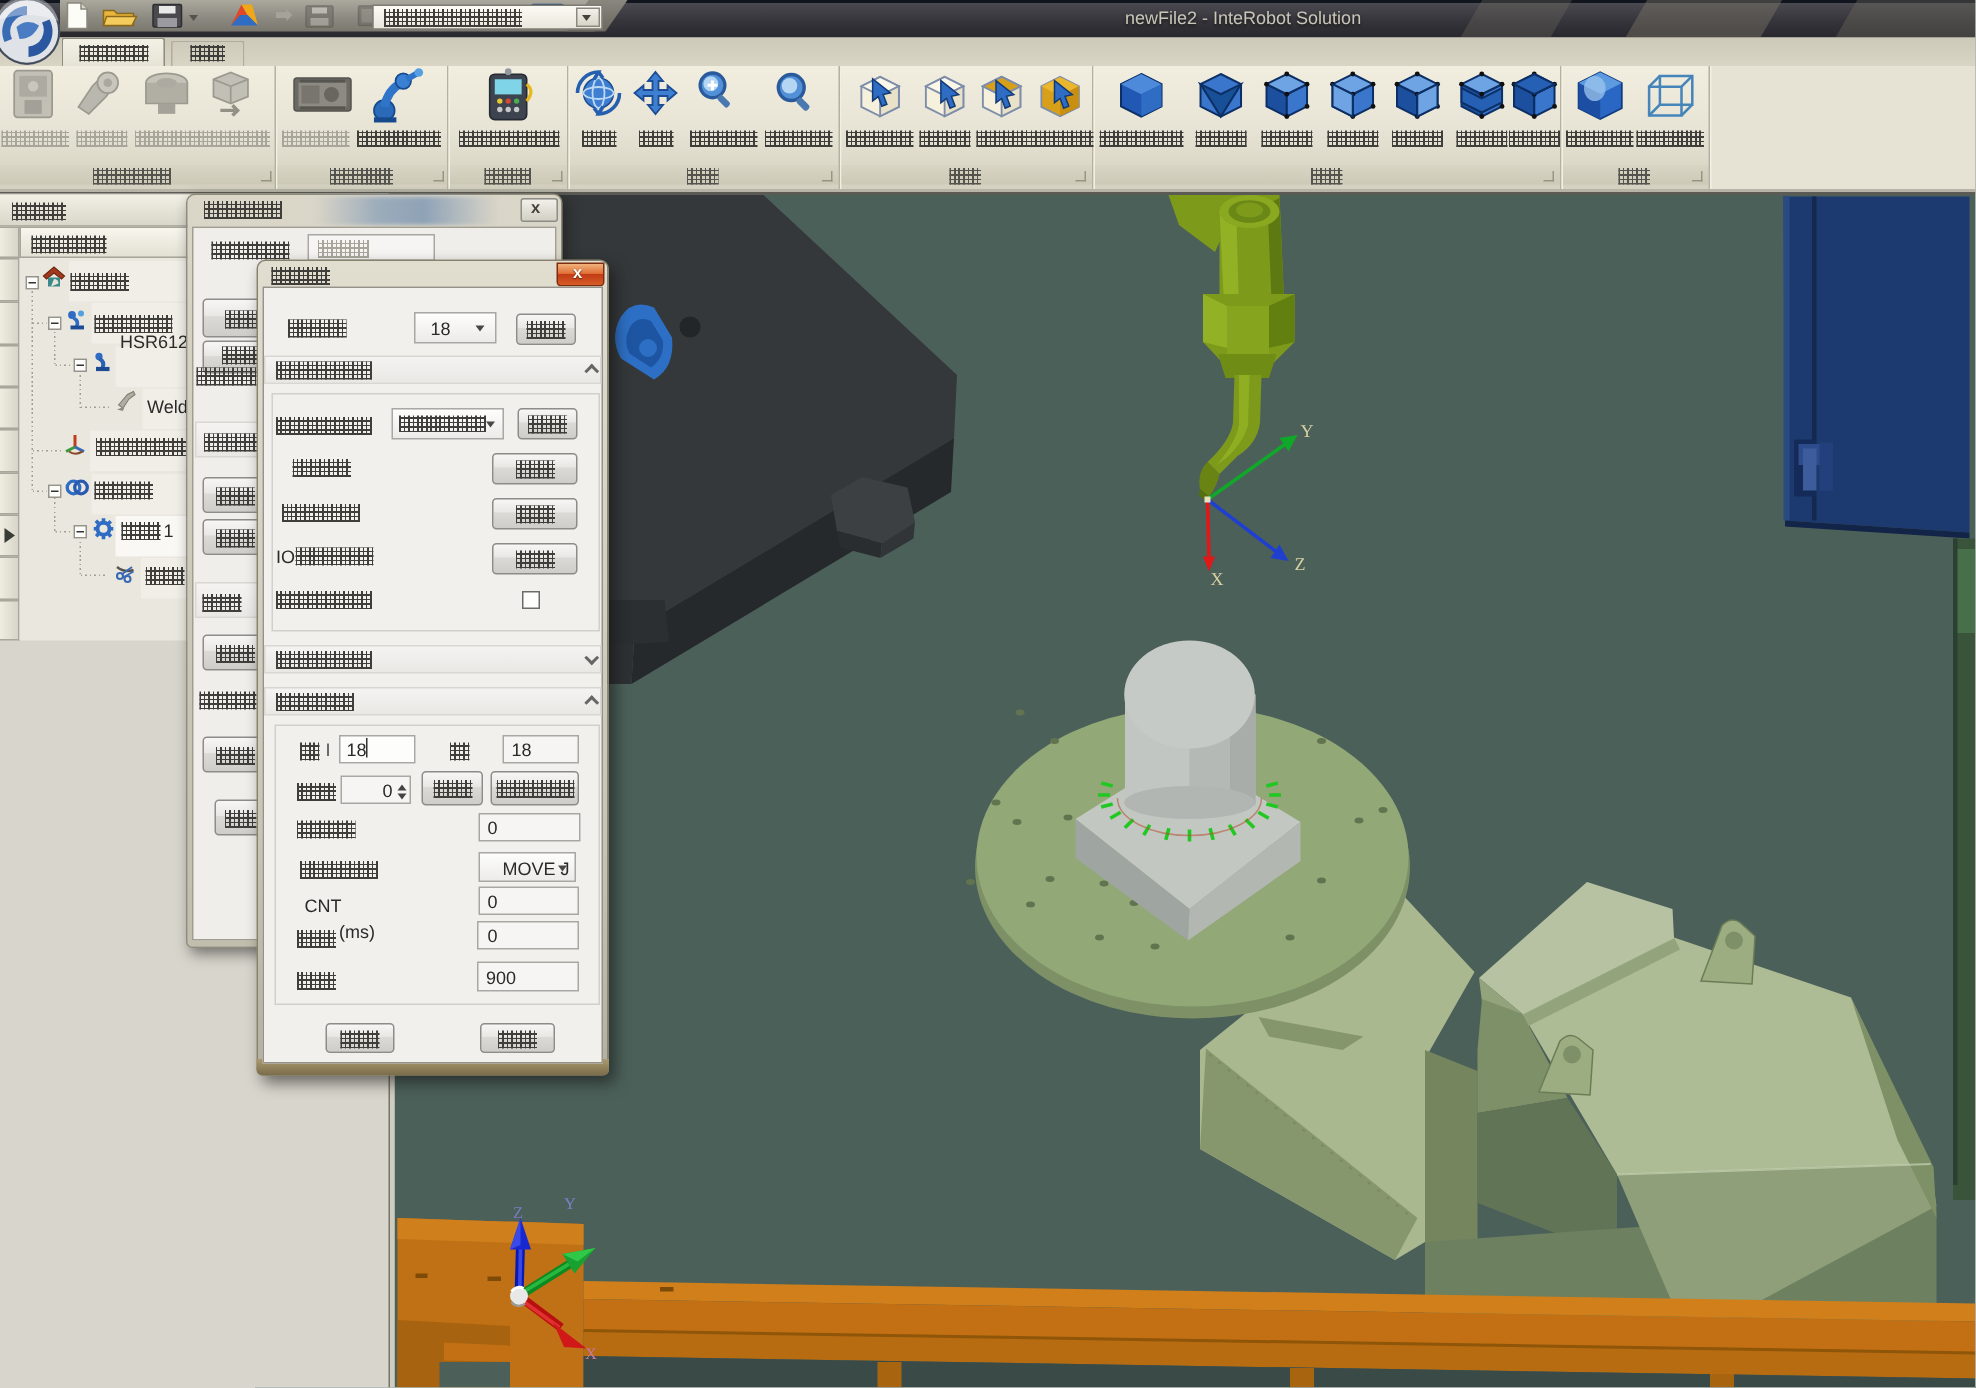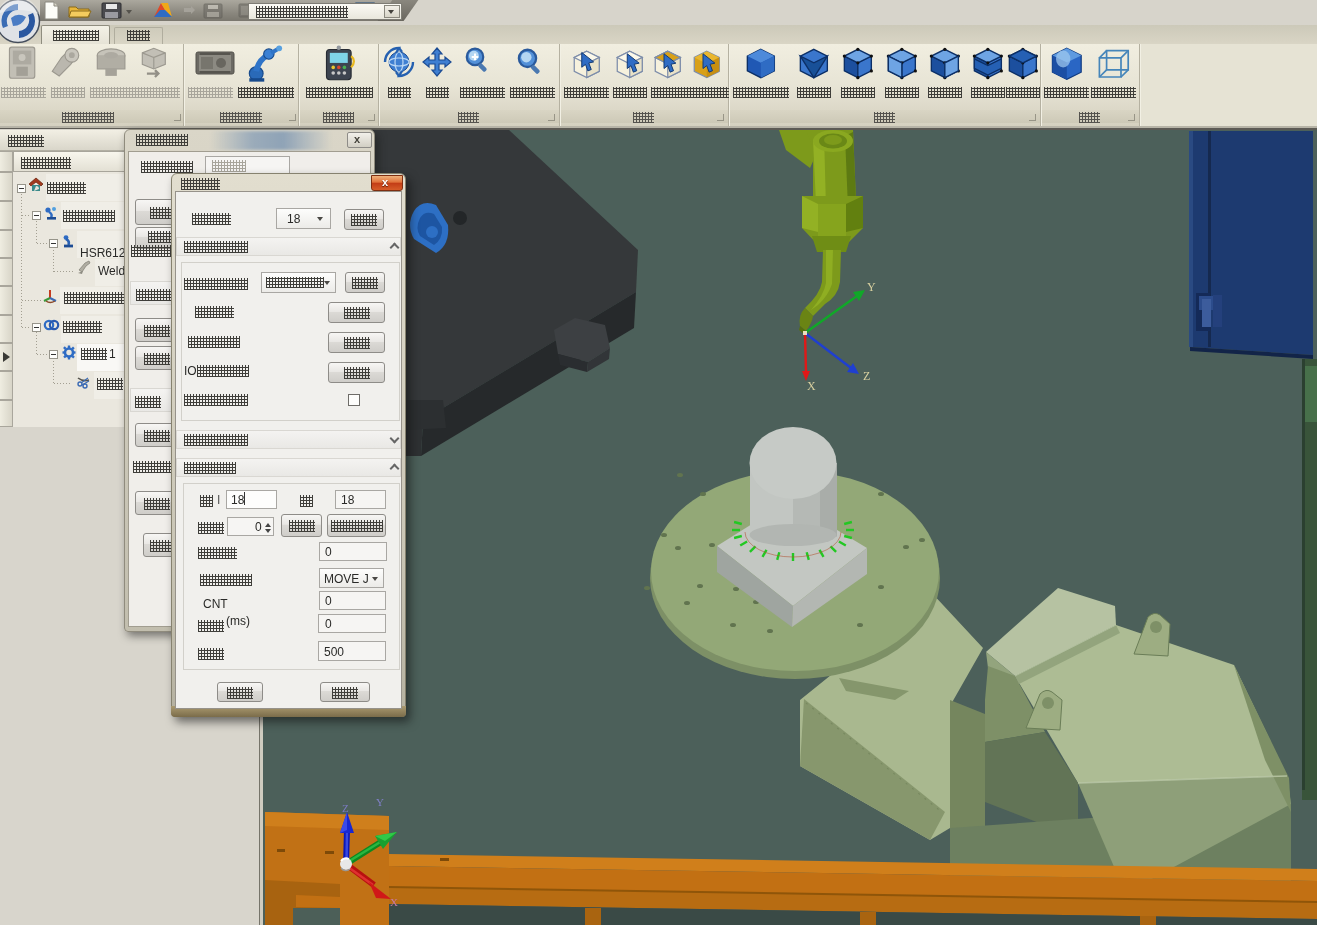--- a/index.html
+++ b/index.html
@@ -11,20 +11,27 @@
 .cnt{background:repeating-linear-gradient(0deg,#55534e 0 1px,rgba(0,0,0,0) 1px 3px),repeating-linear-gradient(90deg,#55534e 0 1px,rgba(0,0,0,0) 1px 3px)}
 .btn{position:absolute;background:linear-gradient(#f7f6f4,#e9e7e4 45%,#dcdad6 46%,#cfcdc9);border:1px solid #8e8c88;border-radius:3px;box-sizing:border-box}
 .edit{position:absolute;background:#f6f5f3;border:1px solid #a9a7a3;box-sizing:border-box}
 .hdrband{position:absolute;background:linear-gradient(#f4f3f1,#e9e8e5);border:1px solid #d9d7d2;box-sizing:border-box}
 .gbox{position:absolute;border:1px solid #d2d0ca;box-sizing:border-box}
 .lat{position:absolute;font-size:12px;color:#2a2a28;white-space:nowrap}
 </style></head>
 <body>
 <div id="app">
 
+<div class="abs" id="titlebar" style="left:0;top:0;width:1317px;height:25px;background:linear-gradient(#4e4d53,#36353b 55%,#28272d);overflow:hidden">
+ <div class="abs" style="left:0;top:0;width:1317px;height:2px;background:#10151e"></div>
+ <div class="abs" style="left:980px;top:-6px;width:60px;height:40px;background:#6e6a5e;opacity:.35;transform:skewX(-30deg)"></div>
+ <div class="abs" style="left:1090px;top:-6px;width:90px;height:40px;background:#7a7668;opacity:.45;transform:skewX(-30deg)"></div>
+ <div class="abs" style="left:1230px;top:-6px;width:110px;height:40px;background:#6e6a5e;opacity:.4;transform:skewX(-30deg)"></div>
+ <div class="lat" style="left:750px;top:5px;color:#c9c6b9;text-shadow:0 1px 2px #1a1a1a">newFile2 - InteRobot Solution</div>
+</div>
 
 <div class="abs" id="qat" style="left:40px;top:0;width:363px;height:21px;background:linear-gradient(#aba89e,#8b887f 60%,#7a776e);border-radius:0 0 8px 0"></div>
 <div class="abs" style="left:385px;top:0;width:26px;height:21px;background:linear-gradient(#8a877e,#6a675f);transform:skewX(-35deg)"></div>
 <svg id="qaticons" class="abs" style="left:0;top:0" width="410" height="22" viewBox="0 0 410 22">
  <g transform="translate(45,2)">
         <path d="M0 0 L9 0 L13 4 L13 17 L0 17 Z" fill="#fdfdf8" stroke="#8a887e"></path>
         <path d="M9 0 L9 4 L13 4" fill="#d8d5c8" stroke="#8a887e"></path>
       </g>
  <g transform="translate(69,4)">
         <path d="M0 3 L7 3 L9 5 L20 5 L20 13 L0 13 Z" fill="#e8b63a" stroke="#8a6a1a"></path>
@@ -450,21 +457,21 @@
  <g transform="translate(76,246)">
           <path d="M2 3 Q7 7 13 5" stroke="#55534d" stroke-width="1.6" fill="none"></path>
           <circle cx="4" cy="9" r="2" fill="none" stroke="#3a6ab4" stroke-width="1.4"></circle>
           <circle cx="9" cy="11" r="2" fill="none" stroke="#3a6ab4" stroke-width="1.4"></circle>
           <path d="M5 8 L12 3 M6 10 L13 6" stroke="#3a6ab4" stroke-width="1.2"></path>
         </g>
 </svg>
 
 <span class="cn" style="left:47px;top:182px;width:39px"></span>
 <span class="cn" style="left:63px;top:210px;width:52px"></span>
-<span class="lat" style="left:80px;top:246px">HSR612</span>
+<span class="lat" style="left:80px;top:221px">HSR612</span>
 <span class="lat" style="left:98px;top:264px">Weld</span>
 <span class="cn" style="left:64px;top:292px;width:60px"></span>
 <span class="cn" style="left:63px;top:321px;width:39px"></span>
 <span class="cn" style="left:81px;top:348px;width:26px"></span>
       <span class="lat" style="left:109px;top:347px">1</span>
 <span class="cn" style="left:97px;top:378px;width:26px"></span>
       <span class="lat" style="left:125px;top:377px">1</span>
 </div>
 
 <div class="abs" style="left:259px;top:130px;width:1px;height:795px;background:#76746a"></div>
@@ -771,34 +778,34 @@
       <span class="cn" style="left:289px;top:520px;width:26px"></span>
 <div class="btn" style="left:327px;top:514px;width:59px;height:23px"></div>
       <span class="cn" style="left:331px;top:520px;width:52px"></span>
 
 <span class="cn" style="left:198px;top:547px;width:39px"></span>
 <div class="edit" style="left:319px;top:542px;width:68px;height:19px"></div>
 <div class="lat" style="left:325px;top:545px">0</div>
 
 <span class="cn" style="left:200px;top:574px;width:52px"></span>
 <div class="edit" style="left:319px;top:568px;width:65px;height:20px;background:linear-gradient(#fdfdfc,#ecebe8)"></div>
-<div class="lat" style="left:324px;top:572px">MOVE J</div>
+<div class="lat" style="left:335px;top:572px">MOVE J</div>
 <div class="darr" style="left:372px;top:577px"></div>
 
 <div class="lat" style="left:203px;top:597px">CNT</div>
 <div class="edit" style="left:319px;top:591px;width:67px;height:19px"></div>
 <div class="lat" style="left:325px;top:594px">0</div>
 
 <span class="cn" style="left:198px;top:620px;width:26px"></span>
       <div class="lat" style="left:226px;top:614px">(ms)</div>
 <div class="edit" style="left:318px;top:614px;width:68px;height:19px"></div>
 <div class="lat" style="left:325px;top:617px">0</div>
 
 <span class="cn" style="left:198px;top:648px;width:26px"></span>
 <div class="edit" style="left:318px;top:641px;width:68px;height:20px"></div>
-<div class="lat" style="left:324px;top:645px">500</div>
+<div class="lat" style="left:324px;top:645px">900</div>
 
 <div class="btn" style="left:217px;top:682px;width:46px;height:20px"></div>
       <span class="cn" style="left:227px;top:687px;width:26px"></span>
 <div class="btn" style="left:320px;top:682px;width:50px;height:20px"></div>
       <span class="cn" style="left:332px;top:687px;width:26px"></span>
 </div>
 
 </div>
 </body></html>

